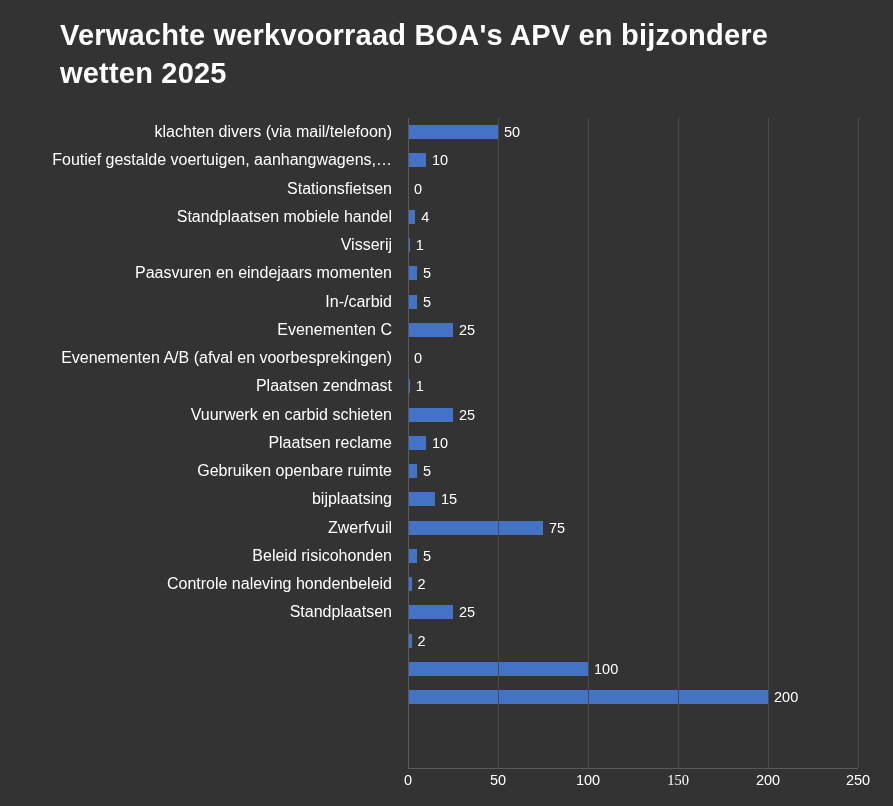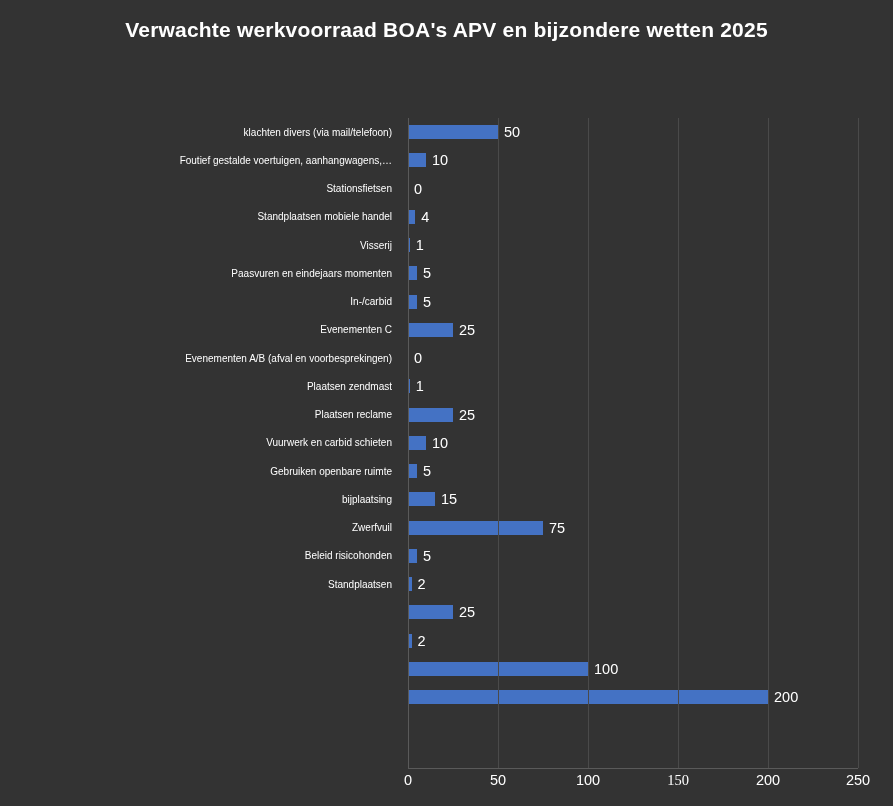--- a/index.html
+++ b/index.html
@@ -19,22 +19,22 @@
     width: 893px;
     height: 806px;
     position: relative;
     box-sizing: border-box;
   }
   .chart-title {
     position: absolute;
     left: 60px;
     top: 16px;
     width: 773px;
-    text-align: center;
-    font-size: 21px;
+    text-align: left;
+    font-size: 29px;
     font-weight: bold;
     line-height: 1.32;
     letter-spacing: 0.2px;
     color: #ffffff;
   }
   
   .plot-area {
     position: absolute;
     left: 408px;
     top: 118px;
@@ -87,21 +87,21 @@
   }
   .cat-row {
     height: 28.26px;
     display: flex;
     align-items: center;
     justify-content: flex-end;
     padding-right: 8px;
     box-sizing: border-box;
   }
   .cat-label {
-    font-size: 10px;
+    font-size: 16px;
     color: #ffffff;
     white-space: nowrap;
     overflow: hidden;
     text-overflow: ellipsis;
     text-align: center;
   }
   .x-axis {
     position: absolute;
     left: 408px;
     top: 768px;
@@ -157,36 +157,39 @@
       <div class="cat-row">
         <span class="cat-label">Evenementen C</span>
       </div>
       <div class="cat-row">
         <span class="cat-label">Evenementen A/B (afval en voorbesprekingen)</span>
       </div>
       <div class="cat-row">
         <span class="cat-label">Plaatsen zendmast</span>
       </div>
       <div class="cat-row">
+        <span class="cat-label">Vuurwerk en carbid schieten</span>
+      </div>
+      <div class="cat-row">
         <span class="cat-label">Plaatsen reclame</span>
       </div>
       <div class="cat-row">
-        <span class="cat-label">Vuurwerk en carbid schieten</span>
-      </div>
-      <div class="cat-row">
         <span class="cat-label">Gebruiken openbare ruimte</span>
       </div>
       <div class="cat-row">
         <span class="cat-label">bijplaatsing</span>
       </div>
       <div class="cat-row">
         <span class="cat-label">Zwerfvuil</span>
       </div>
       <div class="cat-row">
         <span class="cat-label">Beleid risicohonden</span>
+      </div>
+      <div class="cat-row">
+        <span class="cat-label">Controle naleving hondenbeleid</span>
       </div>
       <div class="cat-row">
         <span class="cat-label">Standplaatsen</span>
       </div>
     </div>
 
   <div class="plot-area">
     <div class="rows">
         <div class="row">
           <div class="bar" style="width: 90px; background: rgb(68, 114, 196);"></div>

